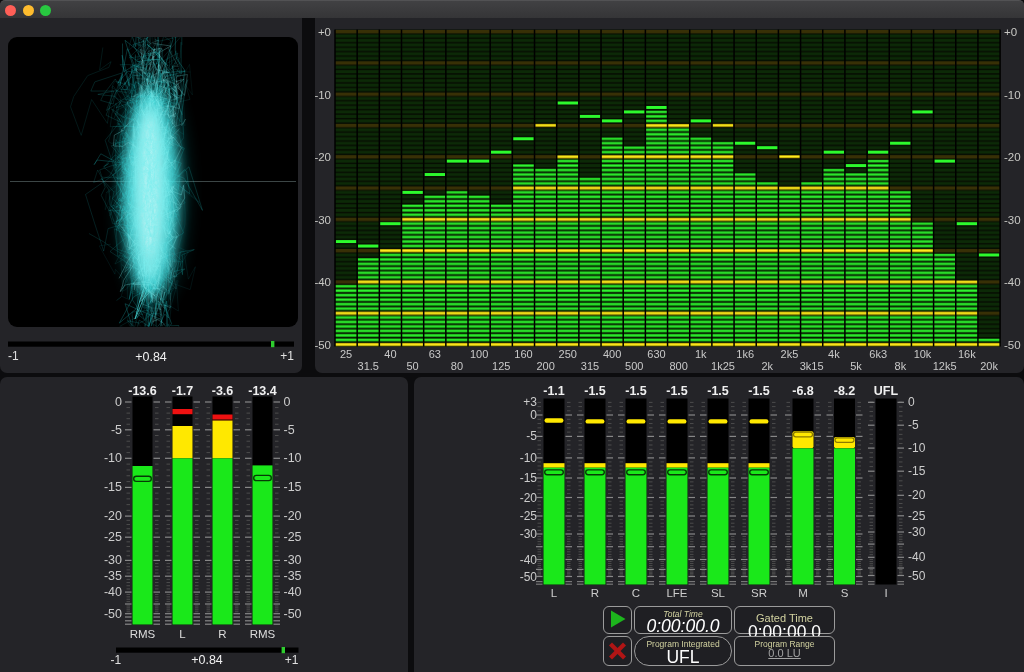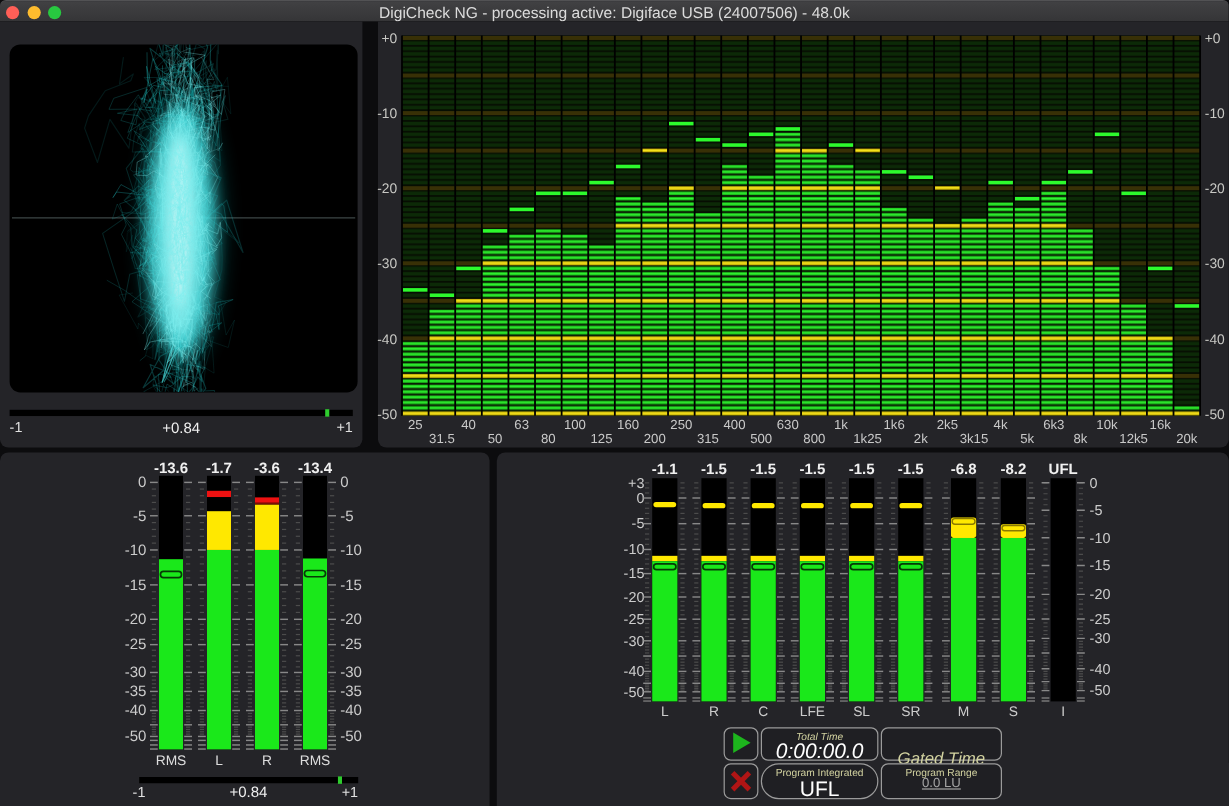--- a/index.html
+++ b/index.html
@@ -13,21 +13,20 @@
 .panel { position:absolute; background:#242428; border-radius:7px; }
 #scope { position:absolute; left:8px; top:37px; width:290px; height:289.5px;
   background:#000; border-radius:9px; }
 .cell { position:absolute; border:1.5px solid #9b9b9b; border-radius:6px; background:#1f1f23; box-sizing:border-box; }
 </style></head>
 <body>
 <div id="titlebar" class="abs">
   <div class="dot" style="left:5px; background:#ff5f57;"></div>
   <div class="dot" style="left:22.7px; background:#febc2e;"></div>
   <div class="dot" style="left:40.2px; background:#28c840;"></div>
-  <div id="title">DigiCheck NG - processing active: Digiface USB (24007506) - 48.0k</div>
 </div>
 <div class="panel" style="left:0; top:18px; width:302px; height:355px; border-radius:0 0 7px 7px;"></div>
 <div class="panel" style="left:315px; top:18px; width:709px; height:355px; border-radius:0 0 7px 7px;"></div>
 <div class="panel" style="left:0; top:377px; width:408px; height:295px; border-radius:7px 7px 0 0;"></div>
 <div class="panel" style="left:414px; top:377px; width:610px; height:295px; border-radius:7px 7px 0 0;"></div>
 <div id="scope"></div>
 <svg class="abs" style="left:0; top:0;" width="1024" height="672" viewBox="0 0 1024 672" font-family="Liberation Sans, sans-serif">
 <defs>
 <filter id="vblur1" x="-50%" y="-50%" width="200%" height="200%">
         <feGaussianBlur stdDeviation="9"></feGaussianBlur>
@@ -2032,21 +2031,21 @@
 <div class="cell" style="left:603px; top:606px; width:29px; height:28px;">
   <svg width="27" height="26" style="position:absolute; left:0; top:0;">
       <polygon points="7,3.5 7,20.5 21.5,12" fill="#1db51d"></polygon>
     </svg>
 </div>
 <div class="cell" style="left:634px; top:606px; width:98px; height:28px; text-align:center;font-style:italic;">
   <div style="font-size:8.5px; color:#d2d2a0; margin-top:1.5px;">Total Time</div>
   <div style="font-size:17.5px; color:#ffffff; margin-top:-2.5px;">0:00:00.0</div>
 </div>
 <div class="cell" style="left:734px; top:606px; width:101px; height:28px; text-align:center;">
-  <div style="font-size:14px; color:#d2d2a0; margin-top:17px;font-style:italic;">Gated Time</div>
+  <div style="font-size:11px; color:#d2d2a0; margin-top:5px;">Gated Time</div>
   <div style="font-size:17.5px; color:#ffffff; margin-top:-2.5px;">0:00:00.0</div>
 </div>
 <div class="cell" style="left:603px; top:636px; width:29px; height:30px;">
   <svg width="27" height="28" style="position:absolute; left:0; top:0;">
     <line x1="6.5" y1="7" x2="20.5" y2="21" stroke="#b01515" stroke-width="4.2"></line>
     <line x1="20.5" y1="7" x2="6.5" y2="21" stroke="#b01515" stroke-width="4.2"></line>
   </svg>
 </div>
 <div class="cell" style="left:634px; top:636px; width:98px; height:30px; text-align:center;border-radius:15px;">
   <div style="font-size:8.5px; color:#d2d2a0; margin-top:2px;">Program Integrated</div>

